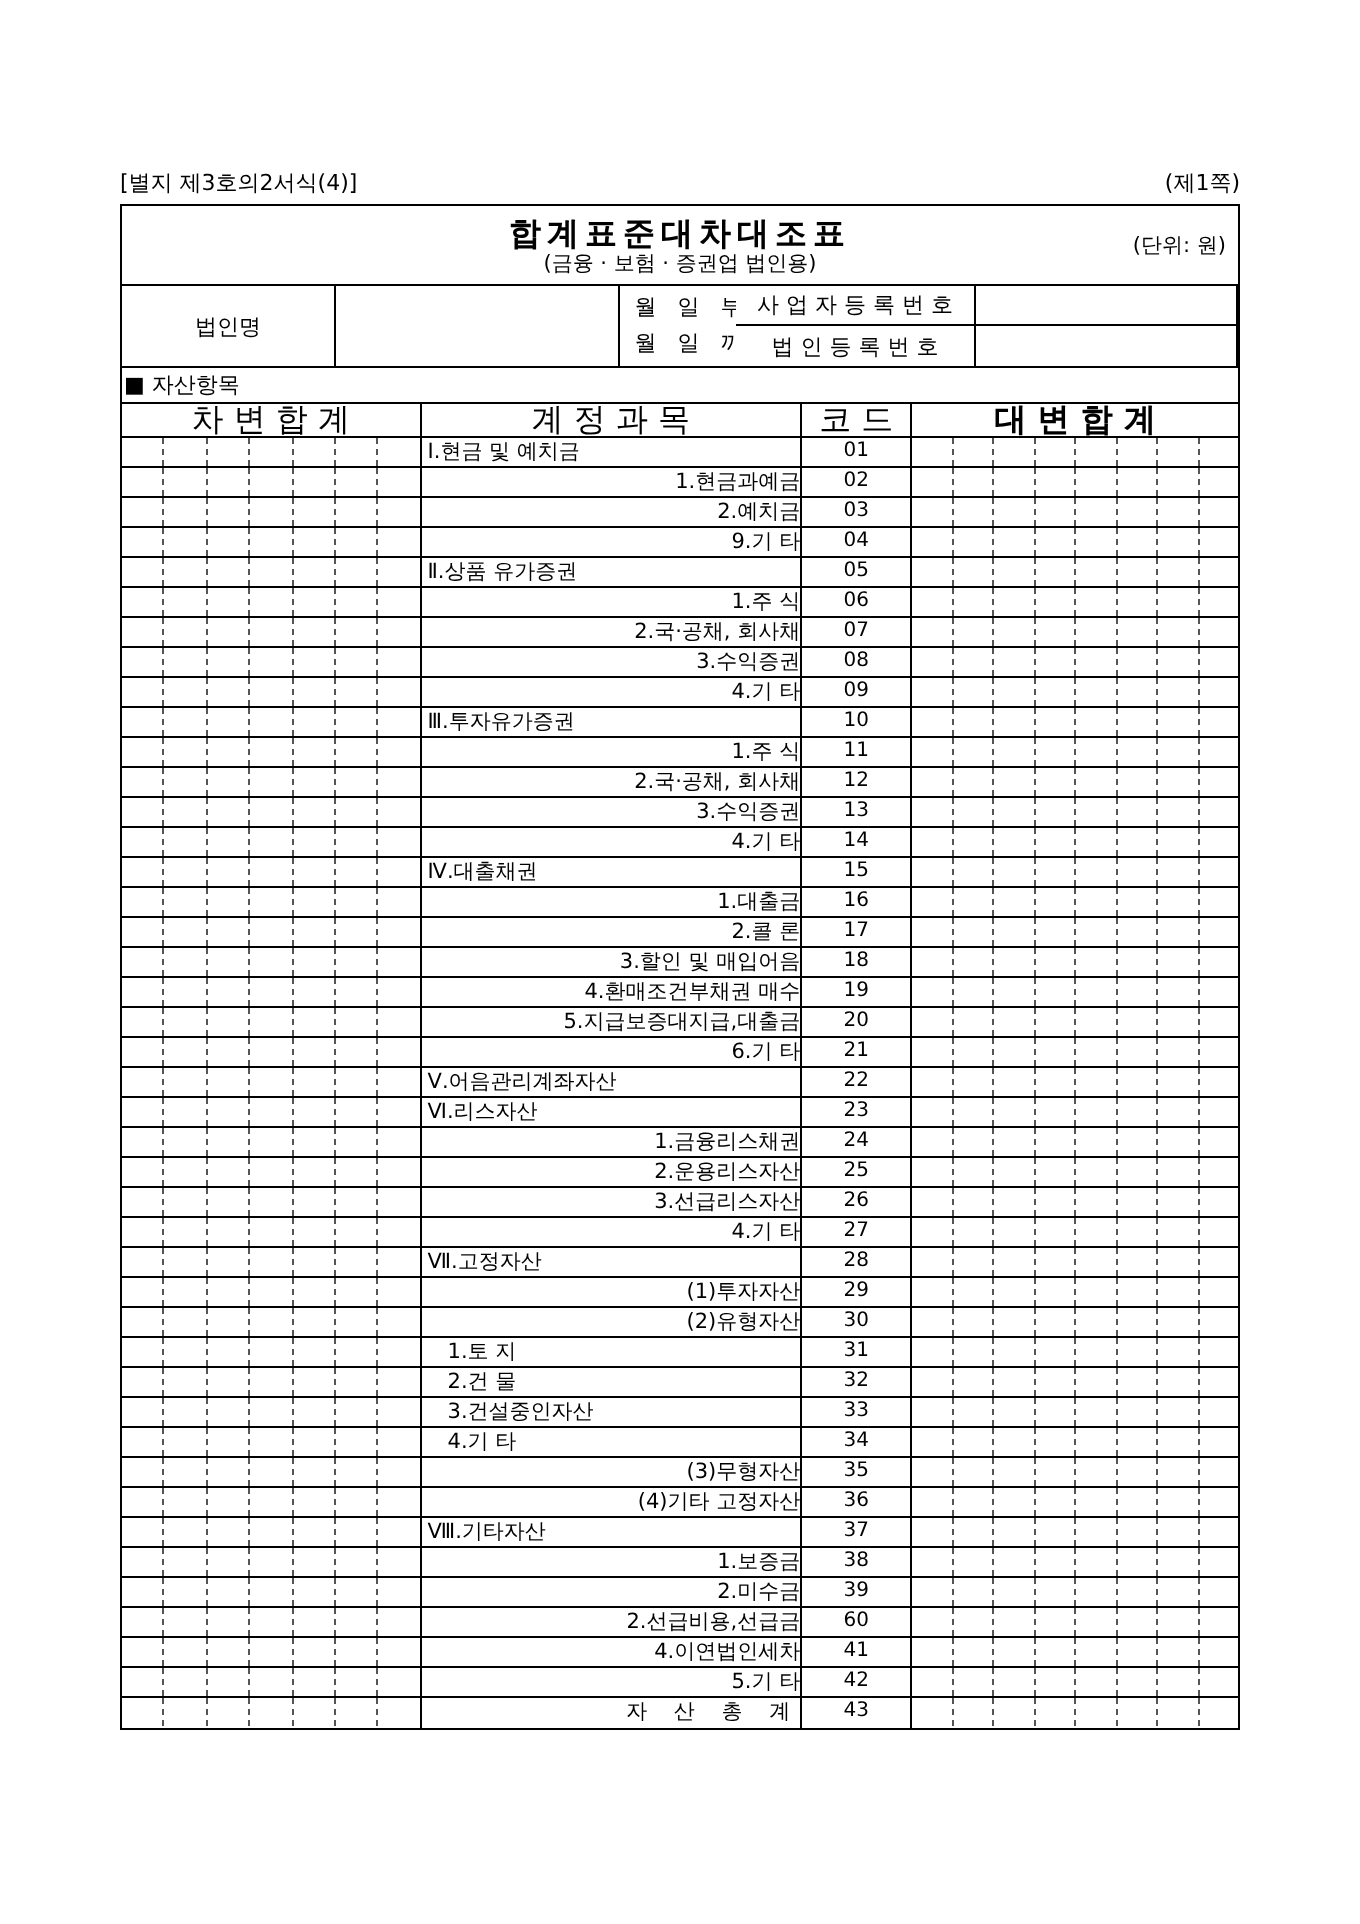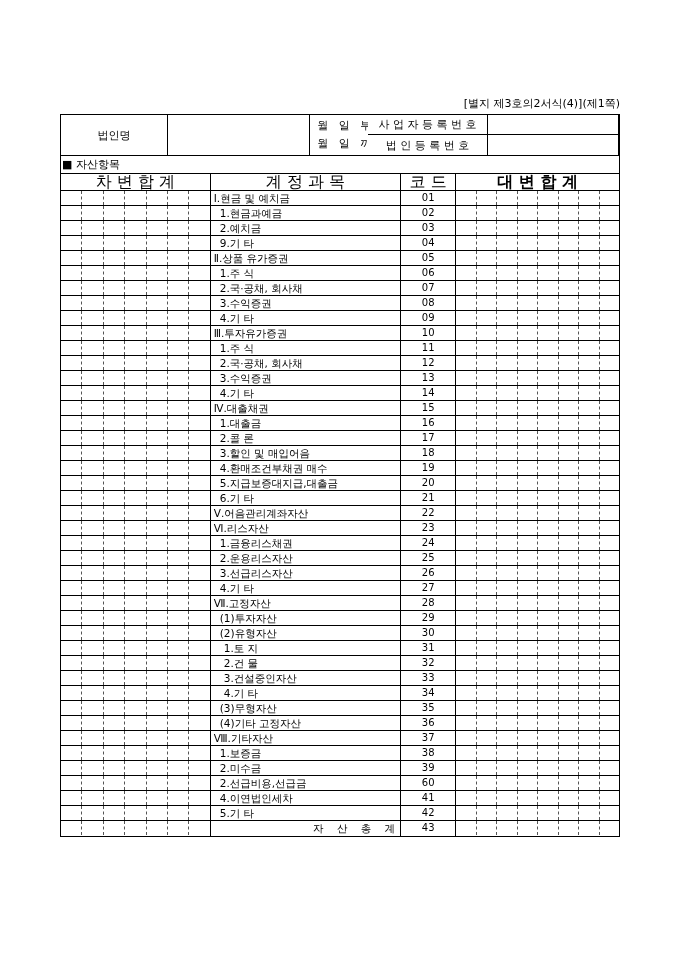--- a/index.html
+++ b/index.html
@@ -6,21 +6,21 @@
   html,body { background:#fff; }
   body {
     width:680px; height:962px;
     color:#000;
     font-family:"DejaVu Sans","Liberation Sans",sans-serif;
     font-size:11px;
     overflow:hidden;
   }
   .page { width:680px; height:962px; background:#fff; padding:84px 60px 0 60px; position:relative; }
 
-  .page-hdr { display:flex; justify-content:flex-end; font-size:11px; margin-bottom:3px;margin-top:12px; }
+  .page-hdr { display:flex; justify-content:space-between; font-size:11px; margin-bottom:3px; }
 
   .form-box { border:1.5px solid #000; background:#fff; }
 
   
   .title-block { position:relative; text-align:center; padding:5px 4px 3px 4px; border-bottom:1px solid #000; }
   .form-title { font-size:16px; font-weight:bold; letter-spacing:3px; line-height:18px; }
   .form-subtitle { font-size:10.5px; line-height:13px; }
   .unit-label { position:absolute; right:6px; top:13px; font-size:10.5px; }
 
   
@@ -36,41 +36,46 @@
   .section-label { height:18px; line-height:18px; font-size:11px; padding-left:1px; border-bottom:1px solid #000; }
 
   
   .main-table { width:100%; border-collapse:collapse; table-layout:fixed; }
   .main-table th { border:1px solid #000; border-top:0; font-weight:normal; font-size:16px; height:16px; line-height:16px; padding:0; text-align:center; white-space:nowrap; }
   .main-table td { border:1px solid #000; font-size:10.5px; height:15px; line-height:14px; padding:0; overflow:hidden; white-space:nowrap; }
   .main-table th:first-child, .main-table td:first-child { border-left:0; }
   .main-table th:last-child,  .main-table td:last-child  { border-right:0;font-weight:bold; }
   .main-table tr:last-child td { border-bottom:0; }
   td.acc { padding-left:3px; }
-  td.acc.l1 { padding-left:9px; }
+  td.acc.l1 { padding-left:9px;text-align:right; }
   td.acc.l2 { padding-left:13px; }
   td.acc.center { text-align:right; padding-left:0; letter-spacing:5px; }
   td.code { text-align:center; font-size:10px; }
   td.amt { padding:0; }
   td.amt .digits { display:flex; height:14px; }
   td.amt .digits span { flex:1 1 0; border-right:1px dashed #555; }
   td.amt .digits span:last-child { border-right:0; }
 </style>
 </head>
 <body>
 
 <div class="page">
 
   <div class="page-hdr">
     <span>[별지 제3호의2서식(4)]</span>
     <span>(제1쪽)</span>
   </div>
 
   <div class="form-box">
 
+    <div class="title-block">
+      <div class="form-title">합계표준대차대조표</div>
+      <div class="form-subtitle">(금융 · 보험 · 증권업 법인용)</div>
+      <div class="unit-label">(단위: 원)</div>
+    </div>
 
     <div class="reg">
       <div class="bb">사 업 자 등 록 번 호</div>
       <div class="bb"></div>
       <div class="span2">법인명</div>
       <div class="span2"></div>
       <div class="span2 last period">
         <div>년 월 일 부터</div>
         <div>년 월 일 까지</div>
       </div>

